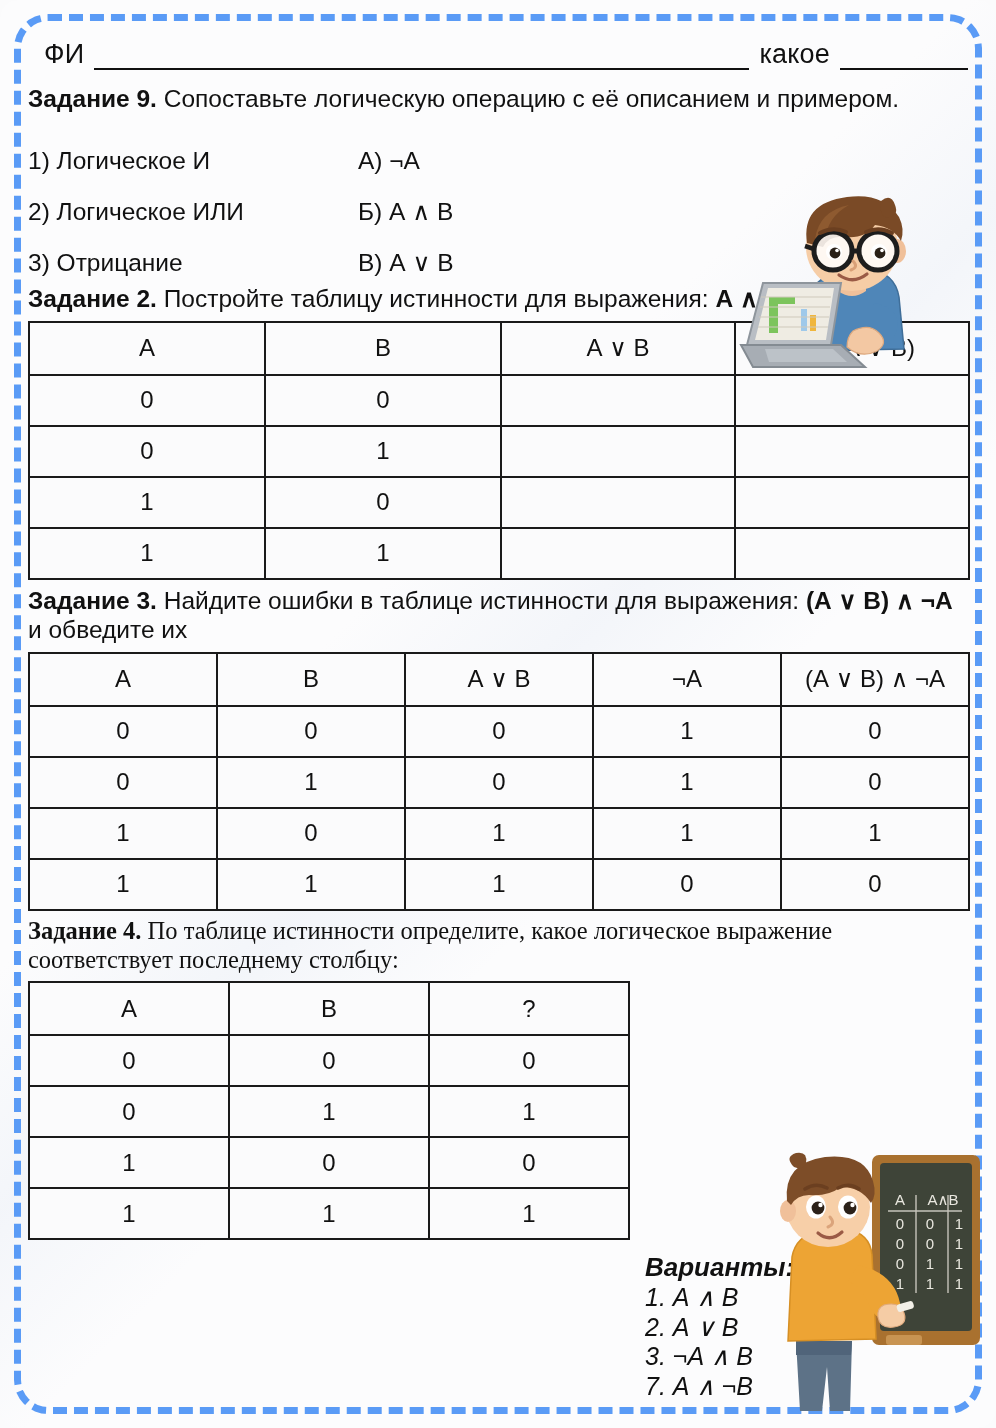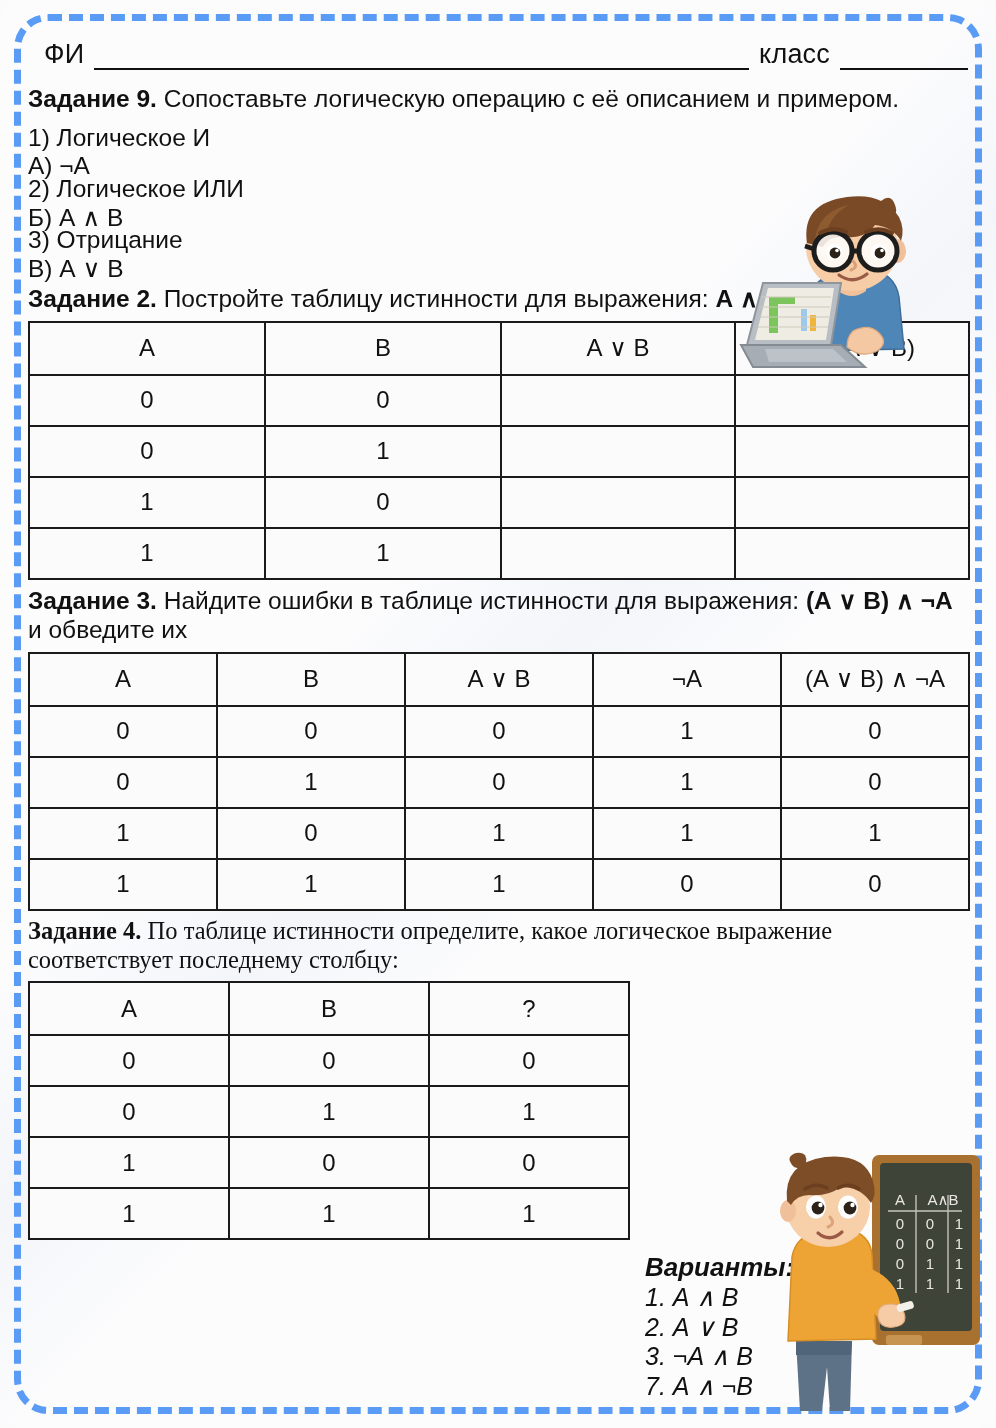--- a/index.html
+++ b/index.html
@@ -69,22 +69,21 @@
 
   .match {
     position: relative;
     margin-top: 10px;
     font-size: 24.5px;
     color: #111;
   }
   .match .row {
     display: flex;
     height: 51px;
-    align-items: flex-start;
-    flex-direction: column;
+    align-items: flex-end;
   }
   .match .left  { width: 330px; }
   .match .right { width: 260px; }
 
   
   table.tt {
     width: 940px;
     border-collapse: collapse;
     margin: 7px 0 0 0;
     table-layout: fixed;
@@ -130,21 +129,21 @@
 
 <div class="page">
 
   <div class="frame"></div>
 
   <div class="sheet">
 
     <div class="namerow">
       <span class="lbl">ФИ</span>
       <span class="rule long"></span>
-      <span class="lbl">класс</span>
+      <span class="lbl">какое</span>
       <span class="rule short"></span>
     </div>
 
 
     <div class="task">
       <b>Задание 9.</b><span> Сопоставьте логическую операцию с её описанием и примером.</span>
     </div>
 
     <div class="match">
       <div class="row">

